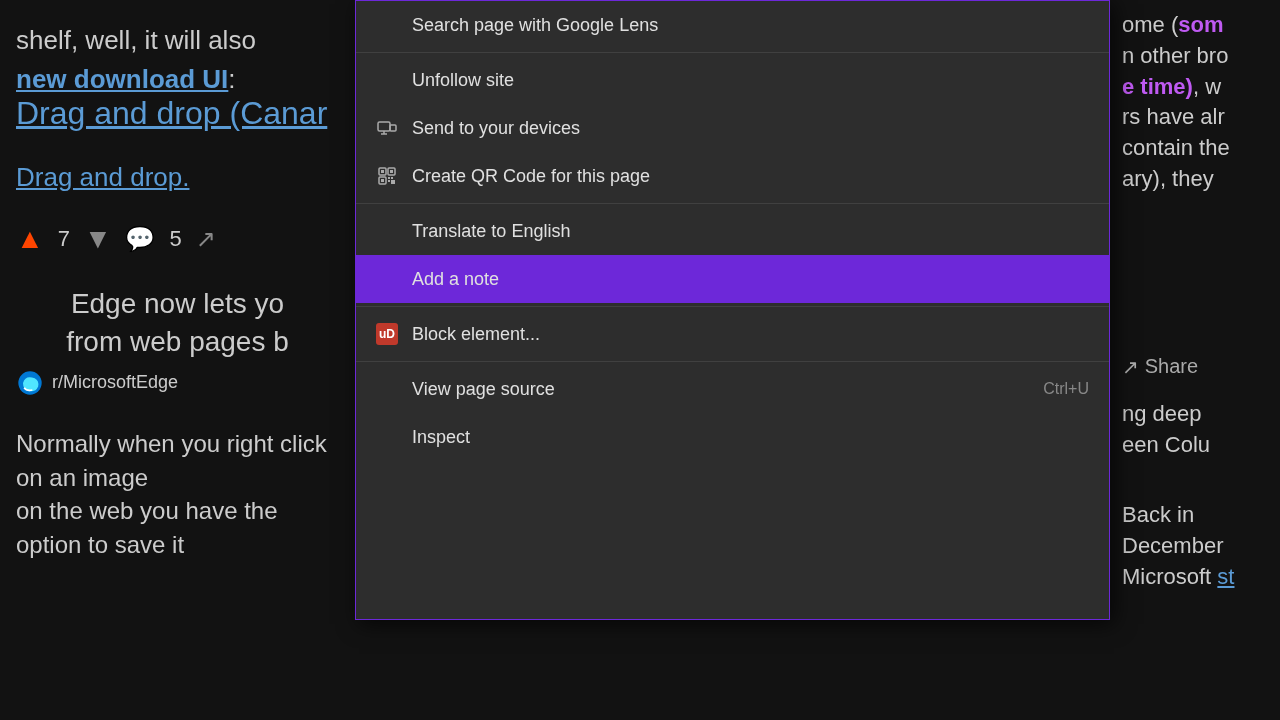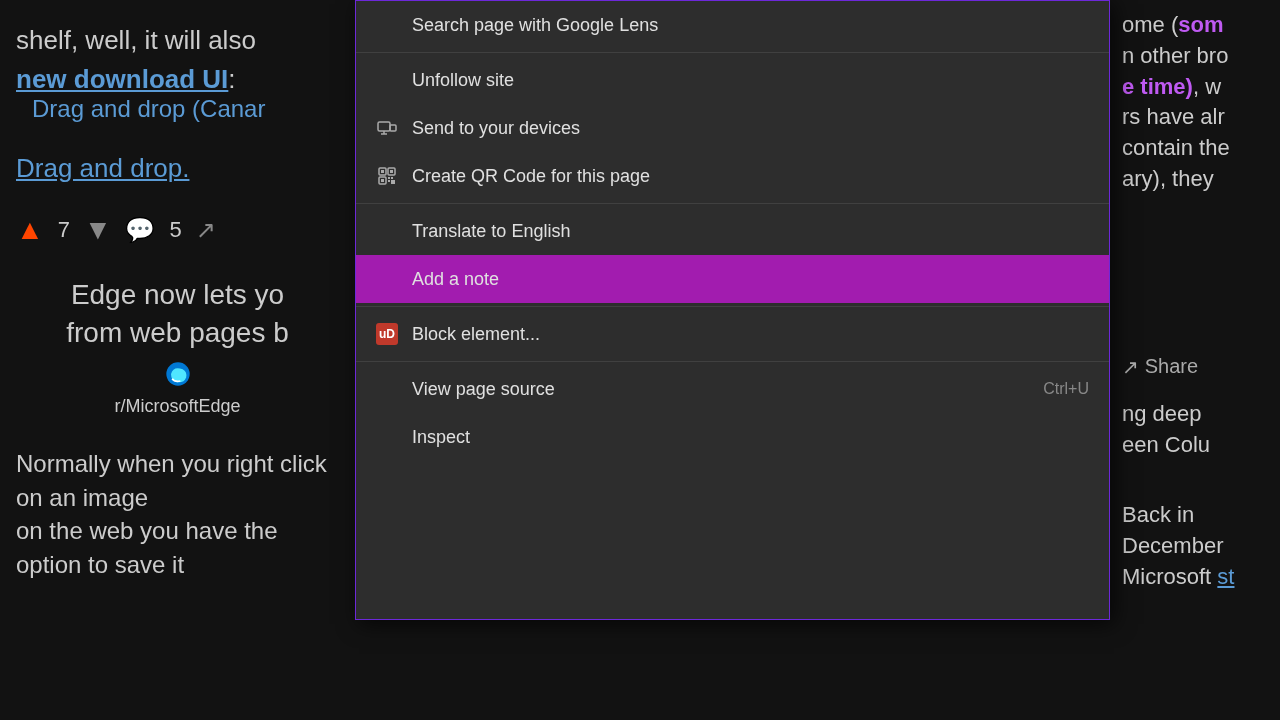--- a/index.html
+++ b/index.html
@@ -39,22 +39,22 @@
 
     .bg-left .link-blue {
       color: #5b9bd5;
       text-decoration: underline;
       font-size: 26px;
       font-weight: bold;
     }
 
     .bg-left .link-blue-2 {
       color: #5b9bd5;
-      font-size: 24px;
-      margin-left: 16px;
+      text-decoration: underline;
+      font-size: 32px;
     }
 
     .bg-left .drag-drop {
       color: #5b9bd5;
       text-decoration: underline;
       font-size: 26px;
       margin-top: 30px;
       display: block;
     }
 
@@ -104,21 +104,20 @@
       font-size: 28px;
       color: #ccc;
       line-height: 1.35;
     }
 
     .bg-left .section-2 .edge-logo-row {
       display: flex;
       align-items: center;
       gap: 8px;
       margin-top: 8px;
-      flex-direction: column;
     }
 
     .edge-logo {
       width: 28px;
       height: 28px;
     }
 
     .subreddit-name {
       color: #ccc;
       font-size: 18px;
@@ -178,21 +177,21 @@
       align-items: center;
       padding: 13px 20px;
       color: #e0e0e0;
       font-size: 18px;
       cursor: pointer;
       gap: 14px;
       position: relative;
     }
 
     .menu-item:hover, .menu-item.hovered {
-      background: #a21caf;
+      background: #6d28d9;
     }
 
     .menu-icon {
       width: 22px;
       height: 22px;
       display: flex;
       align-items: center;
       justify-content: center;
       flex-shrink: 0;
       color: #aaa;

